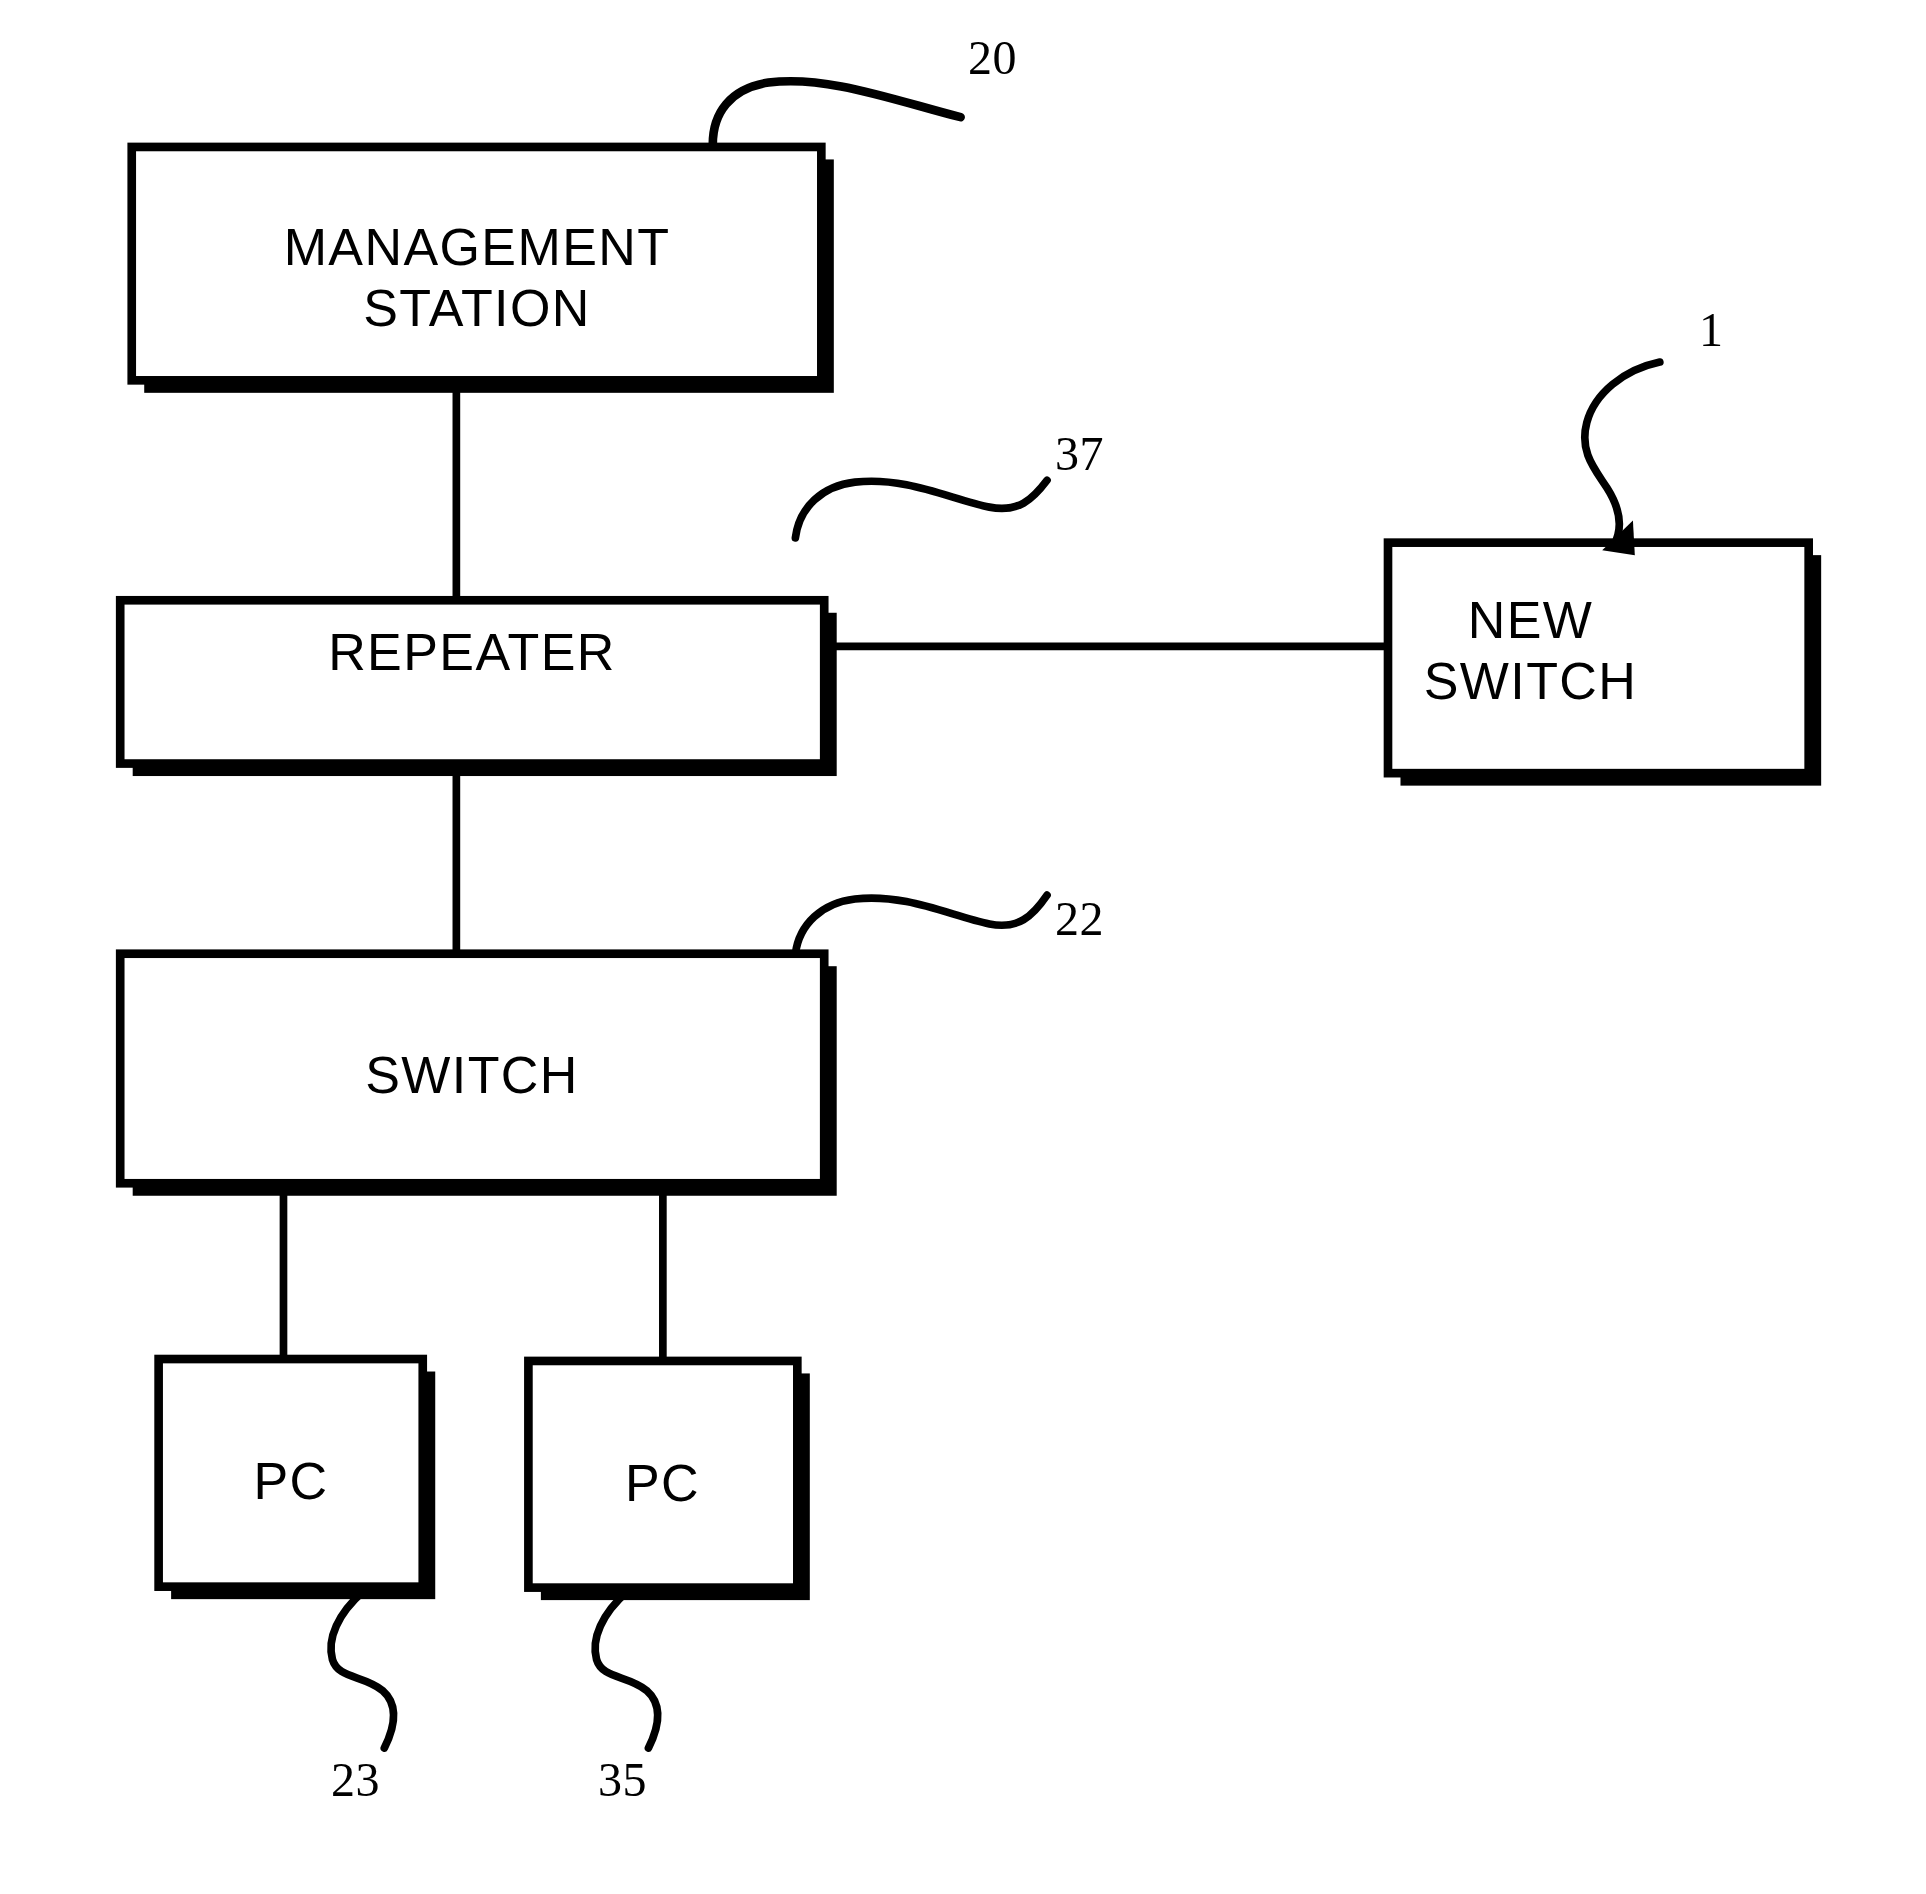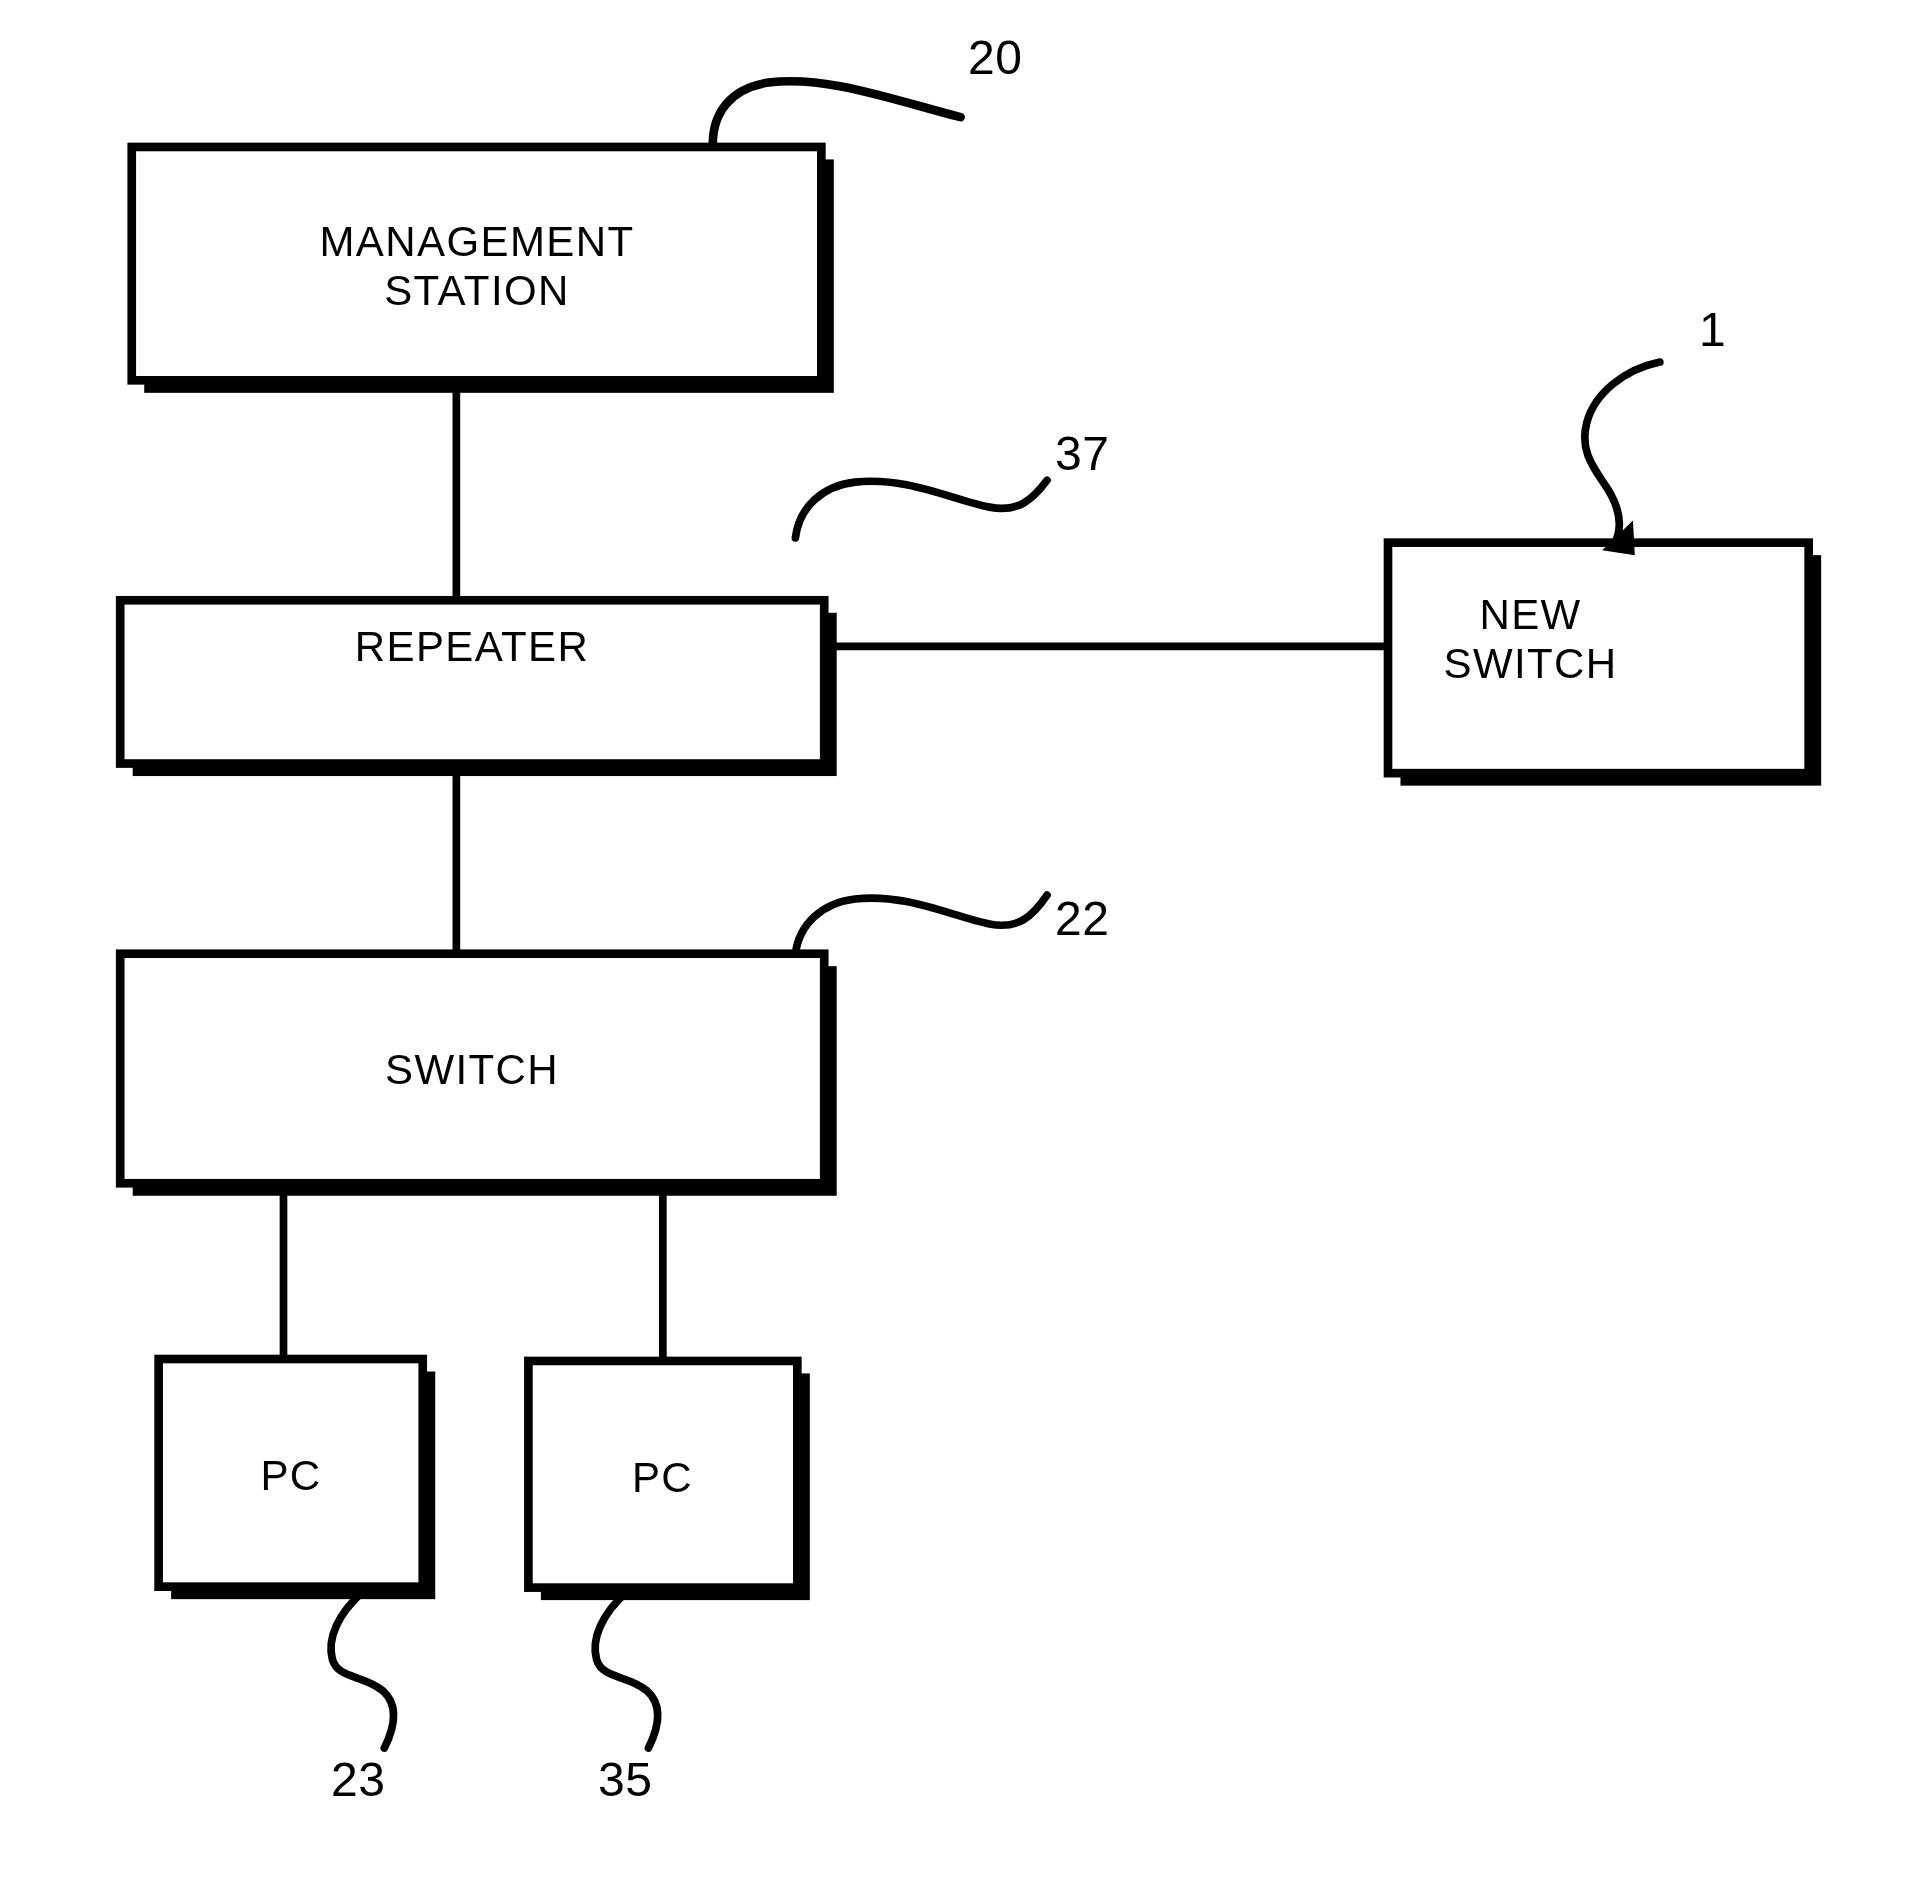--- a/index.html
+++ b/index.html
@@ -22,30 +22,30 @@
     left: 0;
     top: 0;
     width: 1926px;
     height: 1894px;
   }
   .box-label {
     position: absolute;
     text-align: center;
     color: #000000;
     font-family: "Liberation Sans", sans-serif;
-    font-size: 42px;
+    font-size: 52px;
     line-height: 1.17;
     letter-spacing: 1.4px;
     white-space: pre-line;
     pointer-events: none;
   }
   .ref-num {
     position: absolute;
     color: #000000;
-    font-family: Liberation Sans, sans-serif;
+    font-family: Liberation Serif, serif;
     font-size: 48px;
     line-height: 1;
     letter-spacing: 0.5px;
   }
   .fig-caption {
     position: absolute;
     color: #000000;
     font-family: "Liberation Sans", sans-serif;
     font-size: 86px;
     font-weight: bold;

